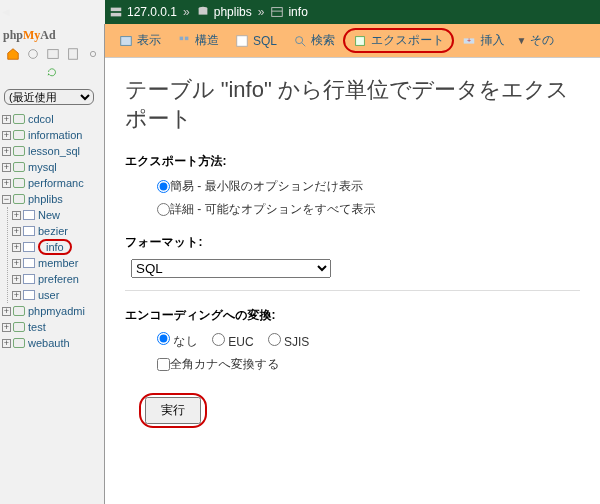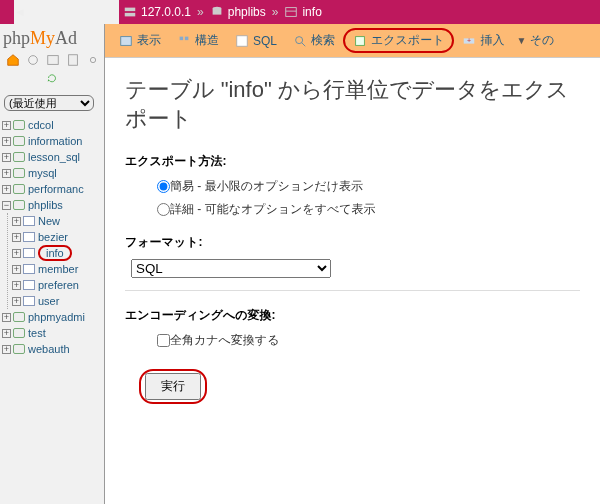--- a/index.html
+++ b/index.html
@@ -1,24 +1,24 @@
 <!DOCTYPE html>
 <html><head>
 <meta charset="utf-8">
 <style>
 *{box-sizing:border-box;margin:0;padding:0;}
 body{font-family:Arial,sans-serif;font-size:12px;color:#333;background:#fff;width:600px;height:504px;overflow:hidden;position:relative;}
-.topbar{height:24px;background:#be185d;color:#eee;display:flex;align-items:center;padding:0 14px;font-size:12px;}
+.topbar{height:24px;background:#14532d;color:#eee;display:flex;align-items:center;padding:0 0;font-size:12px;}
 .topbar .left-icons{display:flex;gap:4px;align-items:center;width:105px;height:24px;background:#f1f1f1;}
 .topbar .crumb{display:flex;align-items:center;gap:4px;margin-left:4px;color:#fff;}
 .topbar .crumb a{color:#fff;text-decoration:none;}
 .topbar .sep{color:#ccc;margin:0 2px;}
 .layout{display:flex;height:480px;}
 .sidebar{width:105px;background:#f1f1f1;border-right:1px solid #999;overflow:hidden;font-size:11px;}
-.logo{padding:4px 3px 2px 3px;font-family:Georgia,serif;font-size:18px;font-weight:normal;white-space:nowrap;overflow:hidden;}
+.logo{padding:4px 3px 2px 3px;font-family:Georgia,serif;font-size:12px;font-weight:bold;white-space:nowrap;overflow:hidden;}
 .logo .p1{color:#666;}
 .logo .p2{color:#f57900;}
 .logo .p3{color:#666;}
 .sidebar-tools{display:flex;gap:6px;padding:2px 6px 0 6px;}
 .sidebar-tools2{display:flex;justify-content:center;padding:2px 0 6px;}
 .recent{padding:2px 4px 6px 4px;}
 .recent select{width:90px;font-size:11px;border-radius:6px;}
 .tree{padding:0 0 0 2px;}
 .tree-item{display:flex;align-items:center;height:16px;white-space:nowrap;}
 .plus{display:inline-block;width:9px;height:9px;border:1px solid #888;font-size:9px;line-height:7px;text-align:center;color:#555;margin-right:2px;}
@@ -249,20 +249,25 @@
         <label>詳細 - 可能なオプションをすべて表示</label>
       </div>
 
       <div class="section-label">フォーマット:</div>
       <div class="format">
         <select><option>SQL</option></select>
       </div>
       <hr>
 
       <div class="section-label">エンコーディングへの変換:</div>
+      <div class="encoding-row">
+        <span><input type="radio" name="enc" checked="" style=""> <label>なし</label></span>
+        <span><input type="radio" name="enc" style=""> <label>EUC</label></span>
+        <span><input type="radio" name="enc" style=""> <label>SJIS</label></span>
+      </div>
       <div class="option-row">
         <input type="checkbox" style="">
         <label>全角カナへ変換する</label>
       </div>
 
       <div class="execute">
         <span class="execute-ring">
           <button>実行</button>
         </span>
       </div>

